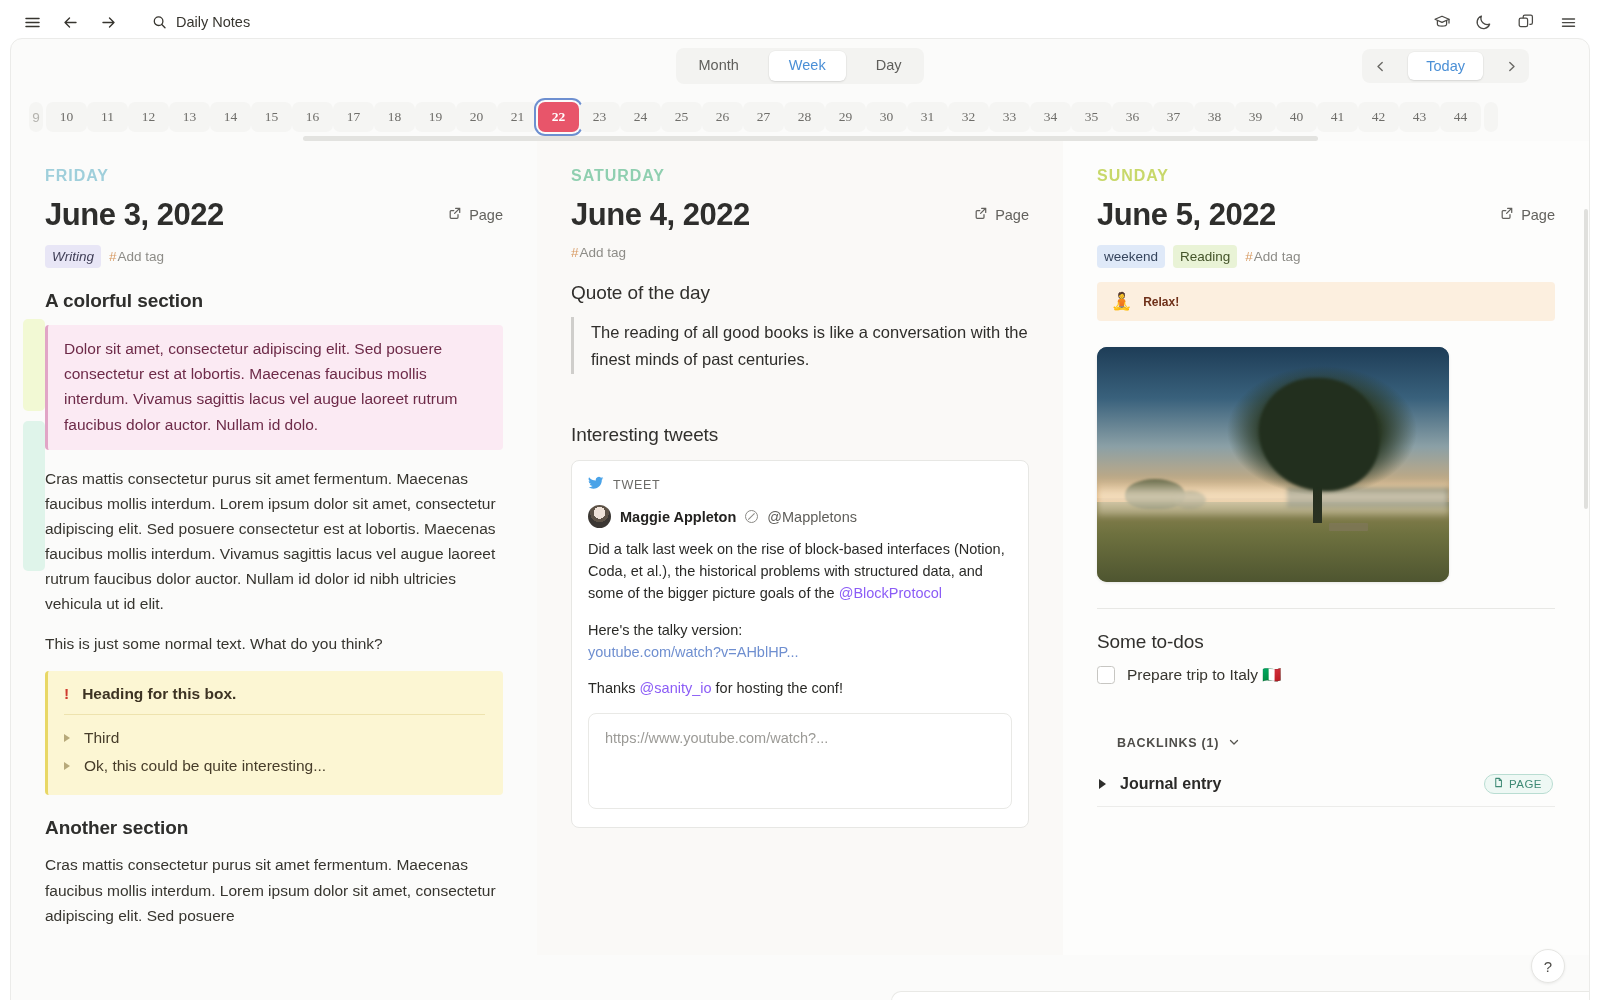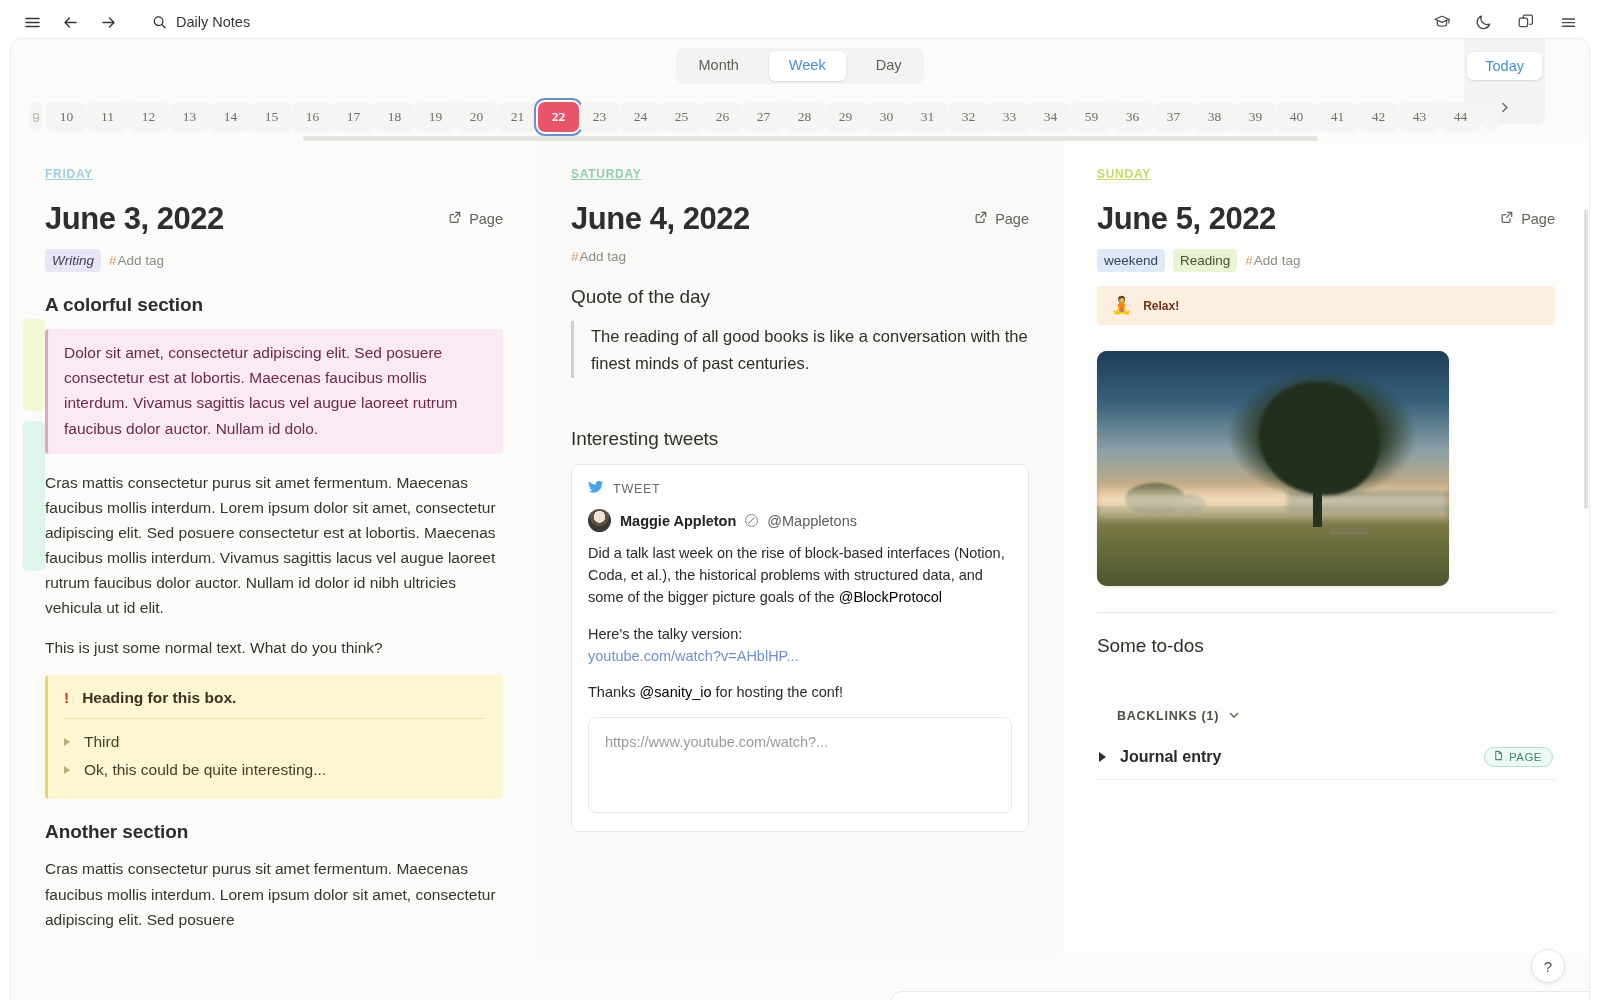--- a/index.html
+++ b/index.html
@@ -83,30 +83,29 @@
     cursor: pointer;
     line-height: 1.2;
   }
   .seg.active {
     background: #ffffff;
     color: #4a8fd6;
     box-shadow: 0 1px 2px rgba(0,0,0,.10), 0 0 0 .5px rgba(0,0,0,.04);
   }
   .today-group {
     position: absolute;
-    right: 44px;
+    right: 60px;
     top: 50%;
     transform: translateY(-50%);
     display: flex;
     align-items: center;
     background: #f3f3f1;
     border-radius: 8px;
     padding: 3px;
     gap: 13px;
-    flex-direction: column;
   }
   .nav-arrow {
     width: 30px; height: 28px;
     display: flex; align-items: center; justify-content: center;
     color: #6b6a66;
     cursor: pointer;
     border-radius: 6px;
     font-size: 15px;
   }
   .today-pill {
@@ -183,26 +182,25 @@
   .daycol {
     flex: 1 1 0;
     padding: 26px 34px 0 34px;
     position: relative;
     overflow: hidden;
   }
   .daycol.shaded { background: #faf9f7; }
   .daycol.tinted { background: #fdfdfc; }
 
   .dow {
-    font-size: 12px;
+    font-size: 16px;
     font-weight: bold;
     letter-spacing: .06em;
     text-transform: uppercase;
-    margin-bottom: 20px;
-    text-decoration: underline;
+    margin-bottom: 12px;
   }
   .dow.fri { color: #9fcfdb; }
   .dow.sat { color: #8fcfb0; }
   .dow.sun { color: #c8d86a; }
 
   .dayhead {
     display: flex;
     align-items: flex-start;
     justify-content: space-between;
   }
@@ -367,21 +365,21 @@
     width: 9px; height: 1.3px;
     background: #8b8a86;
     transform: rotate(-45deg);
   }
   .tw-text {
     font-size: 14.5px;
     line-height: 1.52;
     color: #2a2a27;
     margin-bottom: 14px;
   }
-  .mention { color: #000000; cursor: pointer; }
+  .mention { color: #8b5cf6; cursor: pointer; }
   .ytlink  { color: #6f8fd0; cursor: pointer; }
   .tw-embed {
     border: 1px solid #e9e9e6;
     border-radius: 8px;
     height: 96px;
     padding: 15px 16px;
     margin-top: 12px;
   }
   .tw-embed span {
     font-size: 14.5px;
@@ -675,21 +673,21 @@
         <div class="wk">25</div>
         <div class="wk">26</div>
         <div class="wk">27</div>
         <div class="wk">28</div>
         <div class="wk">29</div>
         <div class="wk">30</div>
         <div class="wk">31</div>
         <div class="wk">32</div>
         <div class="wk">33</div>
         <div class="wk">34</div>
-        <div class="wk">59</div>
+        <div class="wk">35</div>
         <div class="wk">36</div>
         <div class="wk">37</div>
         <div class="wk">38</div>
         <div class="wk">39</div>
         <div class="wk">40</div>
         <div class="wk">41</div>
         <div class="wk">42</div>
         <div class="wk">43</div>
         <div class="wk">44</div>
       </div>
@@ -854,20 +852,24 @@
         <div class="ph-mist"></div>
         <div class="ph-trunk"></div>
         <div class="ph-tree-c"></div>
         <div class="ph-tree-c2"></div>
         <div class="ph-bench"></div>
       </div>
 
       <div class="divider-line"></div>
 
       <h3 class="sec lite">Some to-dos</h3>
+      <div class="todo-row">
+        <span class="checkbox"></span>
+        <span class="todo-text">Prepare trip to Italy 🇮🇹</span>
+      </div>
 
       <div class="backlinks-head">
         <span class="bl-label">BACKLINKS (1)</span>
         <span>
           <svg width="12" height="12" viewBox="0 0 12 12" fill="none" stroke="#55544f" stroke-width="1.3" stroke-linecap="round" stroke-linejoin="round">
               <path d="M2.5 4.5L6 8l3.5-3.5"></path>
             </svg>
         </span>
       </div>
 

